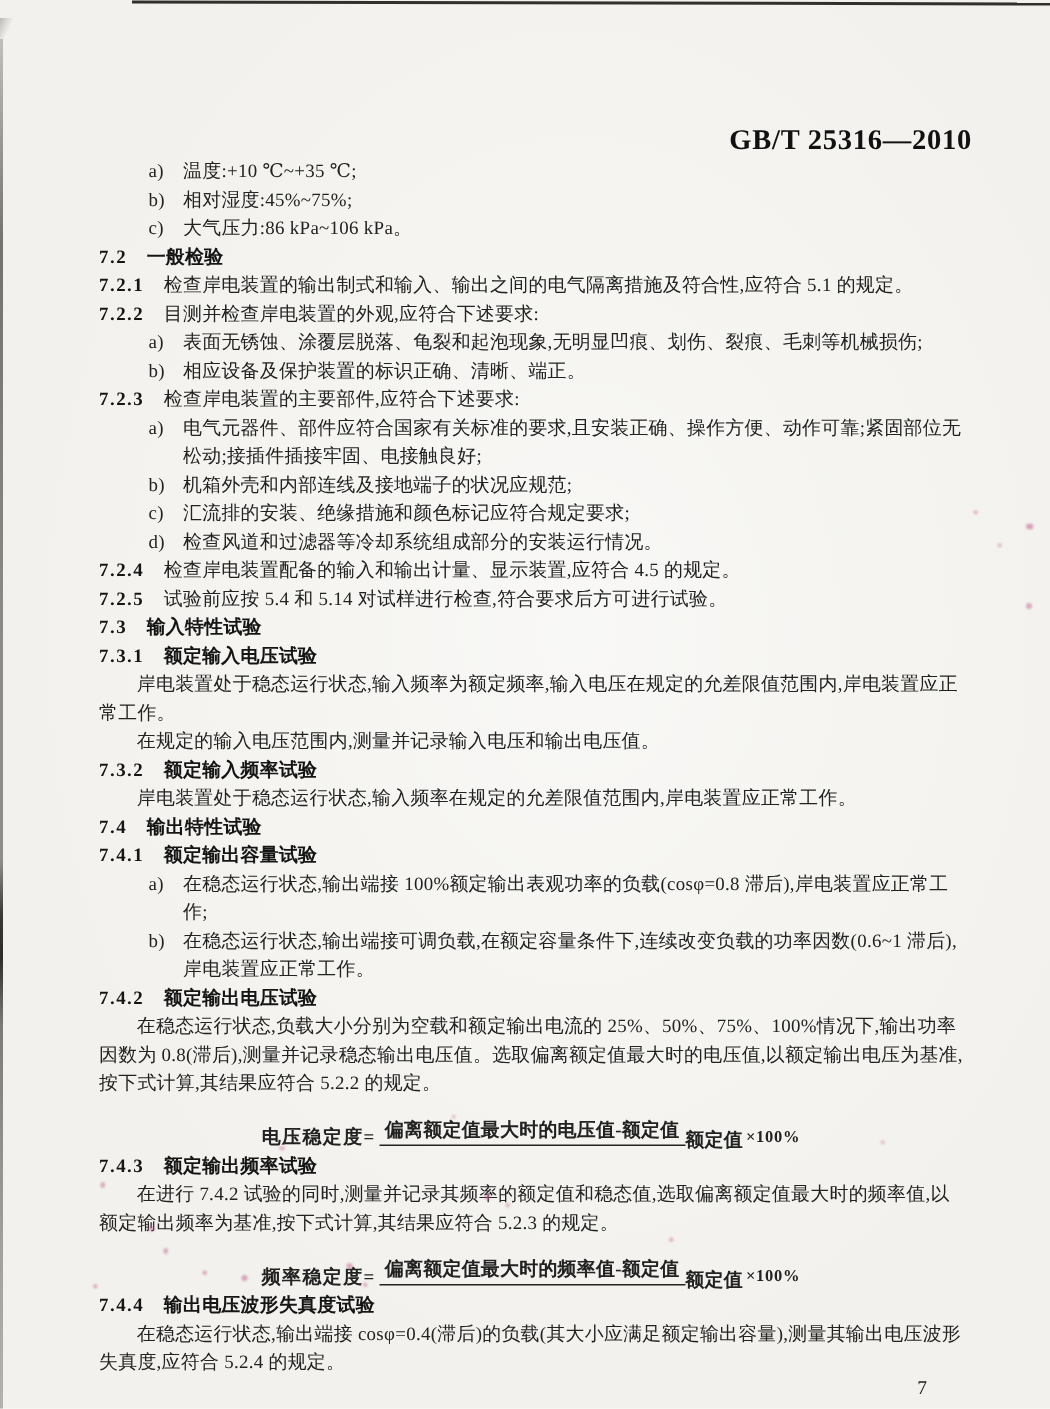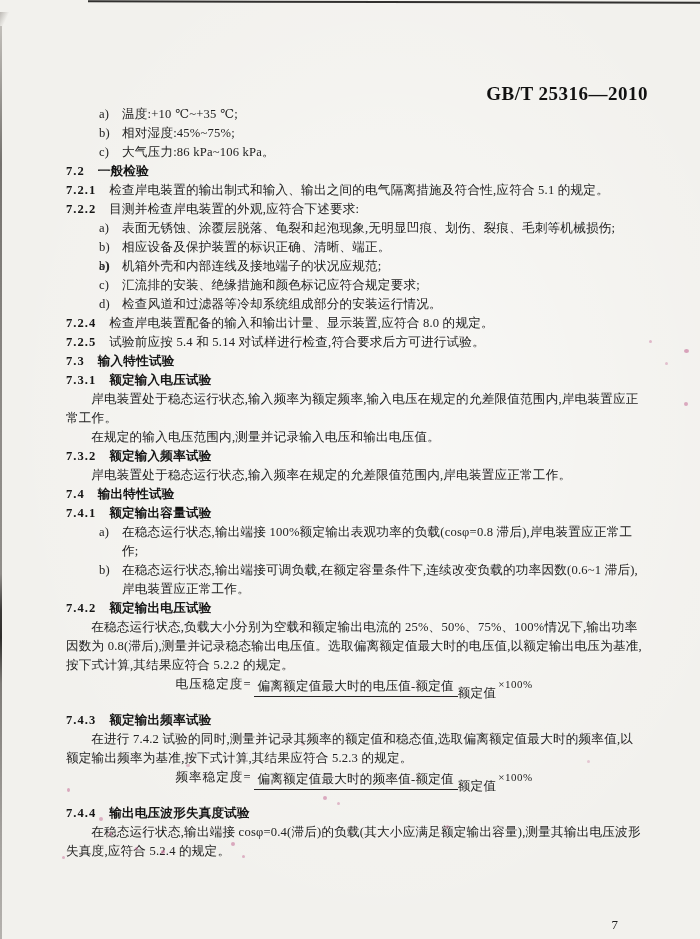--- a/index.html
+++ b/index.html
@@ -42,22 +42,23 @@
     font-size:12.6px;line-height:19px;color:var(--ink);
     letter-spacing:.2px;
   }
   .heading{font-weight:bold;color:#151515;}
   .heading .num{margin-right:13px;letter-spacing:1px;text-align:center;}
   .clause .num{font-weight:bold;margin-right:13px;letter-spacing:1px;color:#151515;}
   .li{position:relative;padding-left:56px;}
   .li .li-letter{position:absolute;left:33px;top:0;}
   .para{text-indent:2em;}
   .formula{
-    height:36px;display:flex;align-items:flex-start;justify-content:center;
+    height:36px;display:flex;align-items:flex-end;justify-content:center;
     white-space:nowrap;
+    font-weight:bold;
   }
   .frac{display:inline-flex;flex-direction:row;align-items:center;line-height:15px;margin:0 2px;}
   .f-num{border-bottom:1.4px solid var(--ink);padding:0 4px 2px;}
   .f-den{padding-top:11px;}
   .f-label{letter-spacing:1px;}
   .f-suffix{font-size:11px;letter-spacing:.5px;}
   .page-number{
     position:absolute;top:917px;right:82px;font-size:13px;color:#1a1a1a;
   }
   
@@ -103,27 +104,28 @@
     <div class="li"><span class="li-letter">c)</span><span>大气压力:86 kPa~106 kPa。</span></div>
 
     <div class="heading"><span class="num">7.2</span><span>一般检验</span></div>
 
     <div class="clause"><span class="num">7.2.1</span><span>检查岸电装置的输出制式和输入、输出之间的电气隔离措施及符合性,应符合 5.1 的规定。</span></div>
     <div class="clause"><span class="num">7.2.2</span><span>目测并检查岸电装置的外观,应符合下述要求:</span></div>
 
     <div class="li"><span class="li-letter">a)</span><span>表面无锈蚀、涂覆层脱落、龟裂和起泡现象,无明显凹痕、划伤、裂痕、毛刺等机械损伤;</span></div>
     <div class="li"><span class="li-letter">b)</span><span>相应设备及保护装置的标识正确、清晰、端正。</span></div>
 
+    <div class="clause"><span class="num">7.2.3</span><span>检查岸电装置的主要部件,应符合下述要求:</span></div>
 
-    <div class="li"><span class="li-letter">a)</span></div>
+    <div class="li"><span class="li-letter">a)</span><span>电气元器件、部件应符合国家有关标准的要求,且安装正确、操作方便、动作可靠;紧固部位无松动;接插件插接牢固、电接触良好;</span></div>
     <div class="li"><span class="li-letter">b)</span><span>机箱外壳和内部连线及接地端子的状况应规范;</span></div>
     <div class="li"><span class="li-letter">c)</span><span>汇流排的安装、绝缘措施和颜色标记应符合规定要求;</span></div>
     <div class="li"><span class="li-letter">d)</span><span>检查风道和过滤器等冷却系统组成部分的安装运行情况。</span></div>
 
-    <div class="clause"><span class="num">7.2.4</span><span>检查岸电装置配备的输入和输出计量、显示装置,应符合 8.0 的规定。</span></div>
+    <div class="clause"><span class="num">7.2.4</span><span>检查岸电装置配备的输入和输出计量、显示装置,应符合 4.5 的规定。</span></div>
     <div class="clause"><span class="num">7.2.5</span><span>试验前应按 5.4 和 5.14 对试样进行检查,符合要求后方可进行试验。</span></div>
 
     <div class="heading"><span class="num">7.3</span><span>输入特性试验</span></div>
     <div class="heading"><span class="num">7.3.1</span><span>额定输入电压试验</span></div>
 
     <div class="para">岸电装置处于稳态运行状态,输入频率为额定频率,输入电压在规定的允差限值范围内,岸电装置应正常工作。</div>
     <div class="para">在规定的输入电压范围内,测量并记录输入电压和输出电压值。</div>
 
     <div class="heading"><span class="num">7.3.2</span><span>额定输入频率试验</span></div>
 

